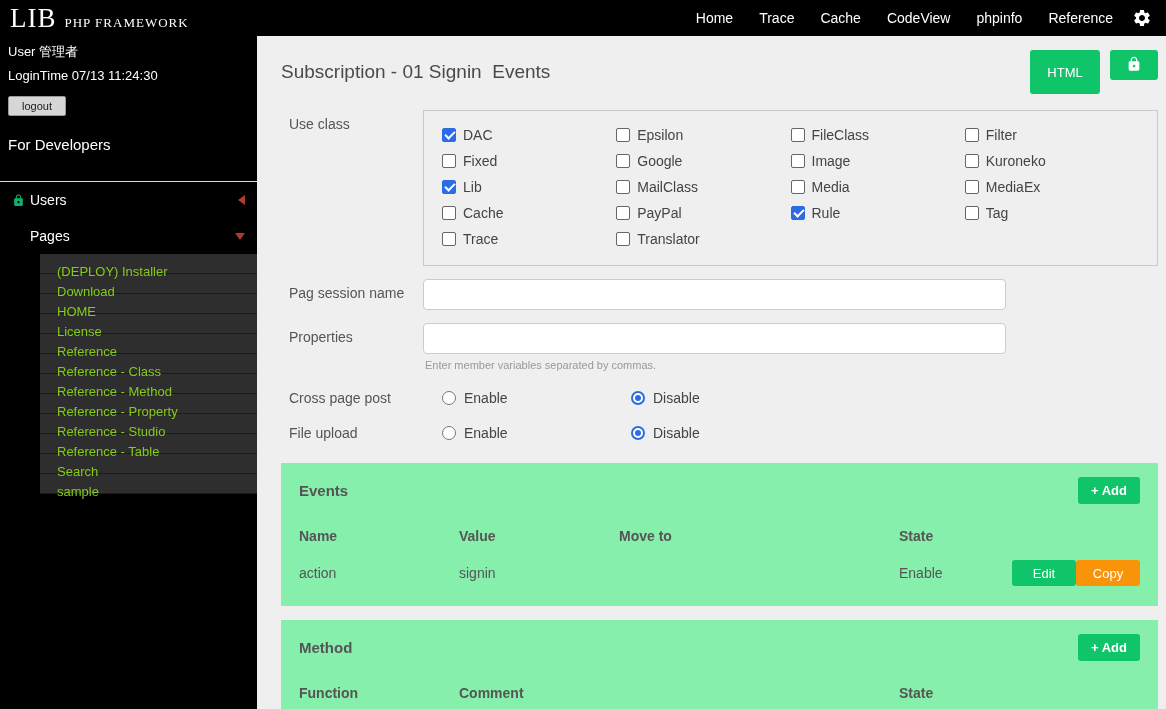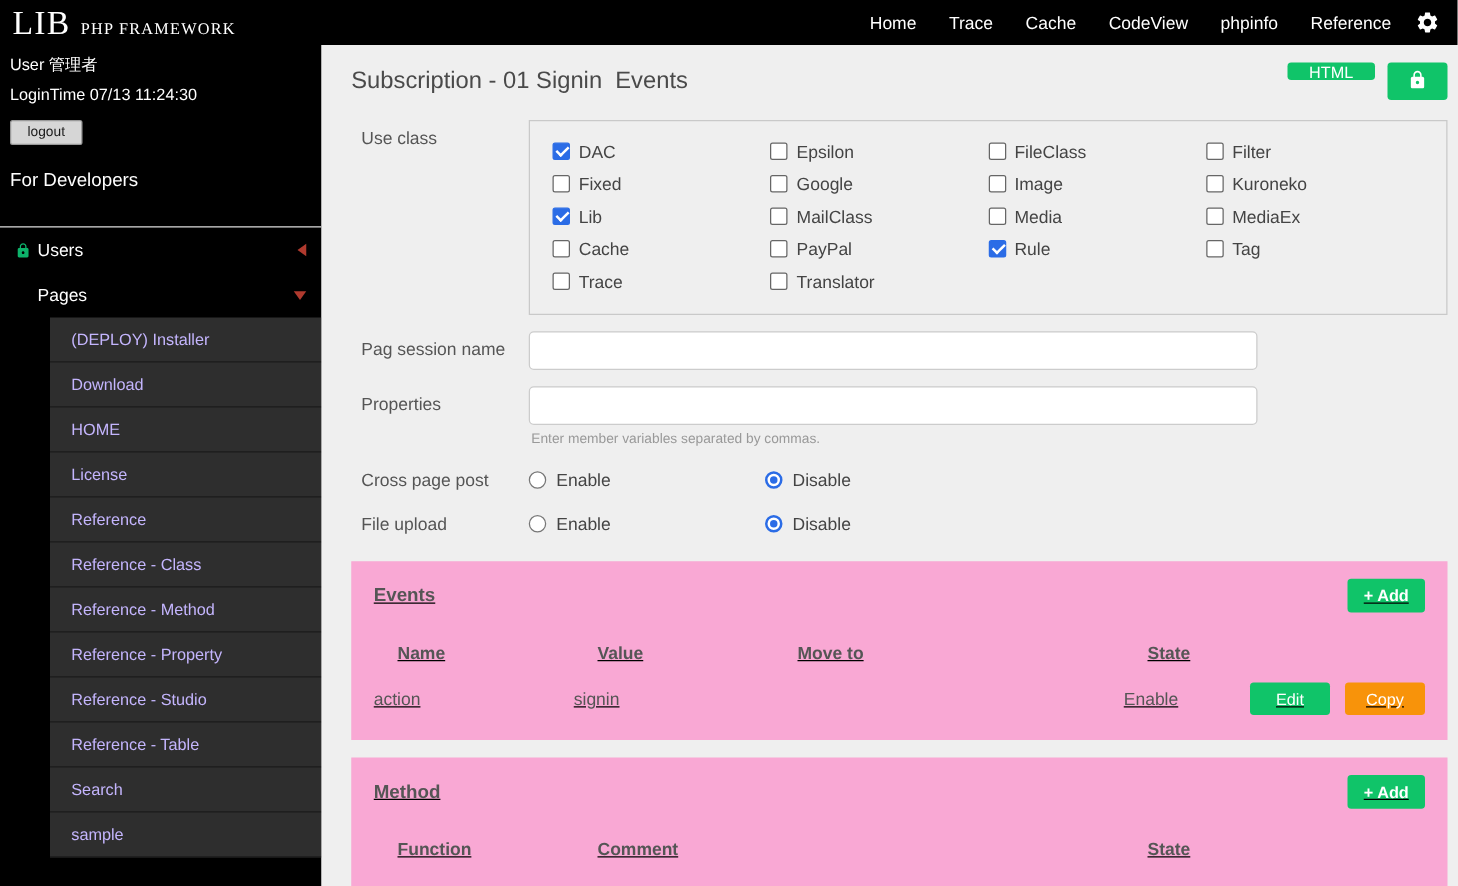--- a/index.html
+++ b/index.html
@@ -23,68 +23,68 @@
   .logout { margin:13px 8px 4px; background:#d6d6d6; color:#1a1a1a; border:1px solid #999;
             font-size:11px; padding:3px 13px; border-radius:2px; font-family:inherit; cursor:pointer; }
   .devs { font-size:15px; padding:16px 8px 28px; border-bottom:1px solid #ddd; }
   .menu-item { height:36px; display:flex; align-items:center; padding:0 12px; cursor:pointer; }
   .menu-icon-slot { width:18px; display:flex; align-items:center; }
   .menu-label { font-size:14px; }
   .arrow { margin-left:auto; width:0; height:0; }
   .arrow.left { border-top:5px solid transparent; border-bottom:5px solid transparent; border-right:7px solid var(--red); }
   .arrow.down { border-left:5px solid transparent; border-right:5px solid transparent; border-top:7px solid var(--red); }
   .pages-list { margin-left:40px; background:#2e2e2e; }
-  .page-item { height:36px; line-height:36px; padding-left:17px; font-size:13px; color:#c4b5fd;
+  .page-item { height:20px; line-height:36px; padding-left:17px; font-size:13px; color:#84cc16;
                border-bottom:1px solid #1b1b1b; cursor:pointer; }
 
   
   .content { position:absolute; top:36px; left:269px; width:909px; height:673px;
              background:#efefef; overflow:hidden; padding:14px 20px 0 12px; }
   .page-head { display:flex; align-items:center; }
   .page-title { font-size:19px; font-weight:400; color:#4a4a4a; white-space:pre; }
   .head-buttons { margin-left:auto; display:flex; gap:10px; }
   .btn { border:none; border-radius:3px; cursor:pointer; font-family:inherit; }
   .btn.green { background:var(--green); color:#fff; }
-  .html-btn { width:70px; height:14px; font-size:13px; }
+  .html-btn { width:70px; height:44px; font-size:13px; }
   .lock-btn { width:48px; height:30px; display:flex; align-items:center; justify-content:center; }
 
   .form { margin-top:16px; }
   .form-row { display:flex; margin-bottom:13px; }
   .form-label { width:142px; flex:none; padding:6px 0 0 8px; font-size:14px; color:#555; }
   .cb-box { flex:1; border:1px solid #c9c9c9; padding:11px 18px 13px; display:grid;
             grid-template-columns:repeat(4,1fr); }
   .cb-col { display:flex; flex-direction:column; }
   .cb-item { display:flex; align-items:center; height:26px; font-size:14px; color:#444; cursor:pointer; }
   .cb { width:14px; height:14px; border:1px solid #666; border-radius:2px; background:#fff;
         margin-right:7px; position:relative; flex:none; }
   .cb.checked { background:var(--blue); border-color:var(--blue); }
   .cb.checked::after { content:""; position:absolute; left:4px; top:0px; width:4px; height:8px;
                        border:solid #fff; border-width:0 2px 2px 0; transform:rotate(45deg); }
   .text-input { width:583px; height:31px; border:1px solid #ccc; border-radius:4px; background:#fff;
                 font-size:14px; padding:0 10px; font-family:inherit; }
   .help-text { font-size:11px; color:#999; margin-top:5px; padding-left:2px; }
   .radio-group { display:flex; align-items:center; padding-top:5px; }
-  .radio-row { margin-top:6px; }
+  .radio-row { margin-top:6px;gap:19px; }
   .radio-opt { display:flex; align-items:center; width:189px; font-size:14px; color:#444; cursor:pointer; }
   .radio { width:14px; height:14px; border-radius:50%; border:1px solid #777; background:#fff;
            margin-right:8px; position:relative; flex:none; }
   .radio.checked { border:2px solid var(--blue); }
   .radio.checked::after { content:""; position:absolute; left:50%; top:50%; width:6px; height:6px;
                           margin:-3px 0 0 -3px; border-radius:50%; background:var(--blue); }
 
-  .panel { background:#f9a8d4; margin-top:22px; padding:14px 18px 20px;text-decoration:underline; }
+  .panel { background:#86efac; margin-top:22px; padding:14px 18px 20px; }
   .panel.method { margin-top:14px; min-height:130px; }
   .panel-head { display:flex; align-items:center; }
   .panel-title { font-size:15px; font-weight:bold; color:#555; }
   .add-btn { margin-left:auto; height:27px; padding:0 13px; font-size:13px; font-weight:bold; }
-  .tbl-head { display:grid; margin-top:24px; font-size:14px; font-weight:bold; color:#555;margin-left:19px; }
+  .tbl-head { display:grid; margin-top:24px; font-size:14px; font-weight:bold; color:#555; }
   .tbl-row  { display:grid; align-items:center; margin-top:16px; font-size:14px; color:#555; }
   .events-grid { grid-template-columns:160px 160px 280px 1fr 140px; }
   .method-grid { grid-template-columns:160px 440px 1fr; }
-  .row-actions { display:flex; gap:12px; justify-content:flex-end; }
+  .row-actions { display:flex; justify-content:flex-end; }
   .small-btn { width:64px; height:26px; font-size:13px; color:#fff; border:none; border-radius:3px;
                cursor:pointer; font-family:inherit; }
   .small-btn.edit { background:var(--green); }
   .small-btn.copy { background:var(--orange); }
 </style>
 </head>
 <body>
 
 <header class="topbar">
   <div class="logo">

